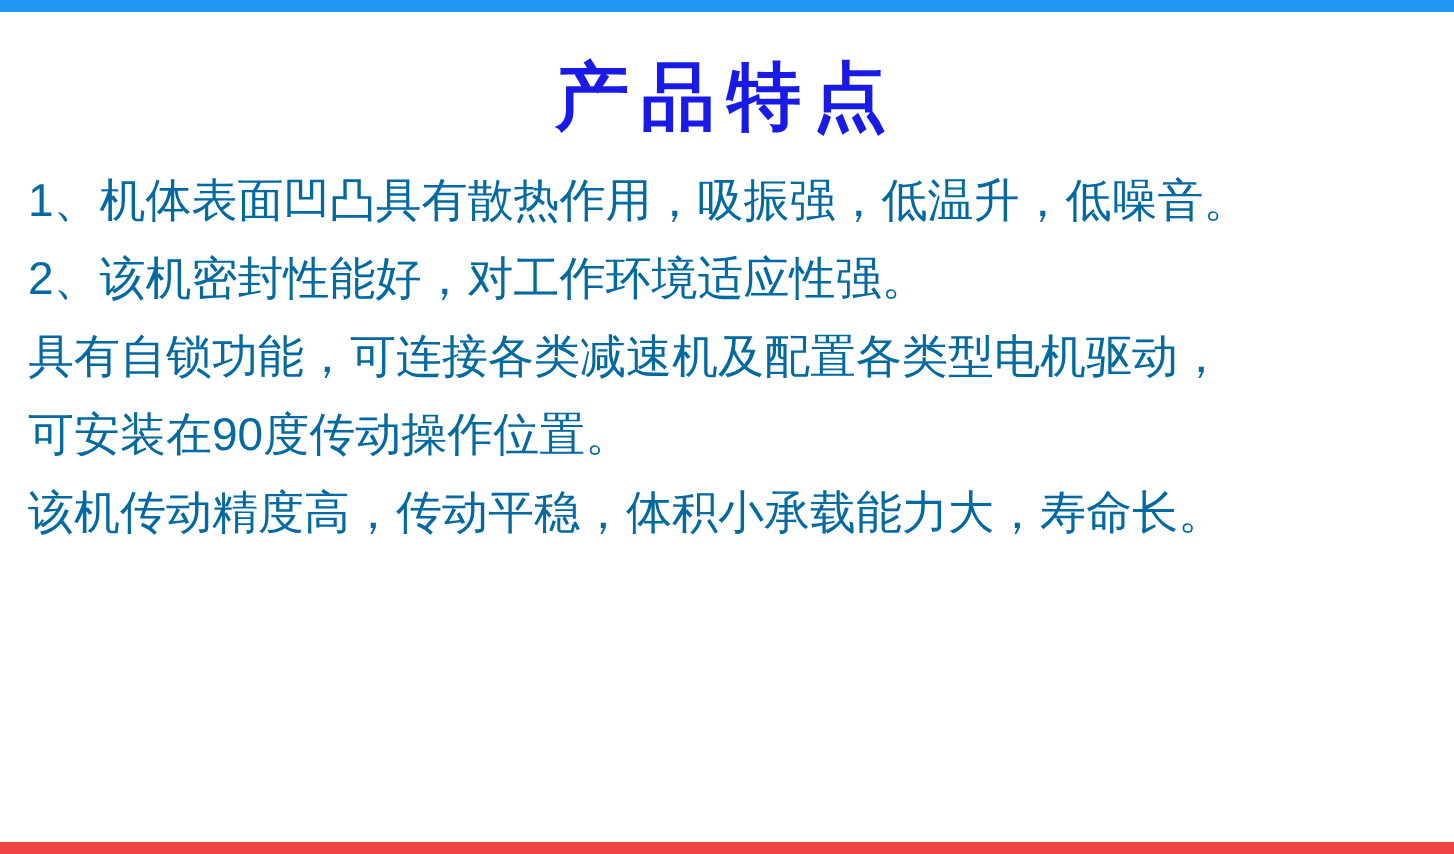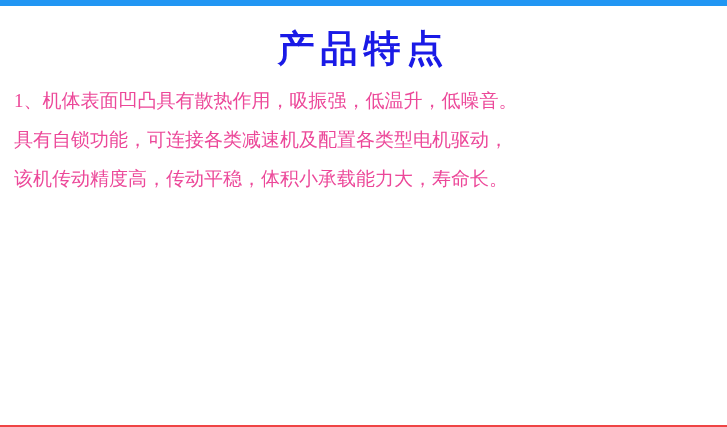--- a/index.html
+++ b/index.html
@@ -13,48 +13,50 @@
     font-family: "DejaVu Sans", "Liberation Sans", sans-serif;
     overflow: hidden;
   }
   .page {
     position: relative;
     width: 727px;
     height: 427px;
     box-sizing: border-box;
     background: #ffffff;
     border-top: 6px solid #2196f3;
-    border-bottom: 2px solid #ef4444;
+    border-bottom: 6px solid #ef4444;
     overflow: hidden;
   }
   .title {
     text-align: center;
     color: #1a1ae6;
     font-size: 37px;
     font-weight: bold;
     letter-spacing: 6px;
     line-height: 1;
     margin-top: 24px;
     margin-bottom: 14px;
     font-family: "DejaVu Serif", "Liberation Serif", serif;
   }
   .body-text {
     padding: 0 12px 0 14px;
   }
   .line {
-    color: #ec4899;
-    font-size: 19px;
+    color: #0369a1;
+    font-size: 23px;
     line-height: 39px;
     white-space: nowrap;
-    font-family: Liberation Serif, serif;
+    font-family: Liberation Sans, sans-serif;
   }
 </style>
 </head>
 <body>
 
 <div class="page">
   <div class="title">产品特点</div>
   <div class="body-text">
     <div class="line">1、机体表面凹凸具有散热作用，吸振强，低温升，低噪音。</div>
+    <div class="line">2、该机密封性能好，对工作环境适应性强。</div>
     <div class="line">具有自锁功能，可连接各类减速机及配置各类型电机驱动，</div>
+    <div class="line">可安装在90度传动操作位置。</div>
     <div class="line">该机传动精度高，传动平稳，体积小承载能力大，寿命长。</div>
   </div>
 </div>
 
 </body></html>

